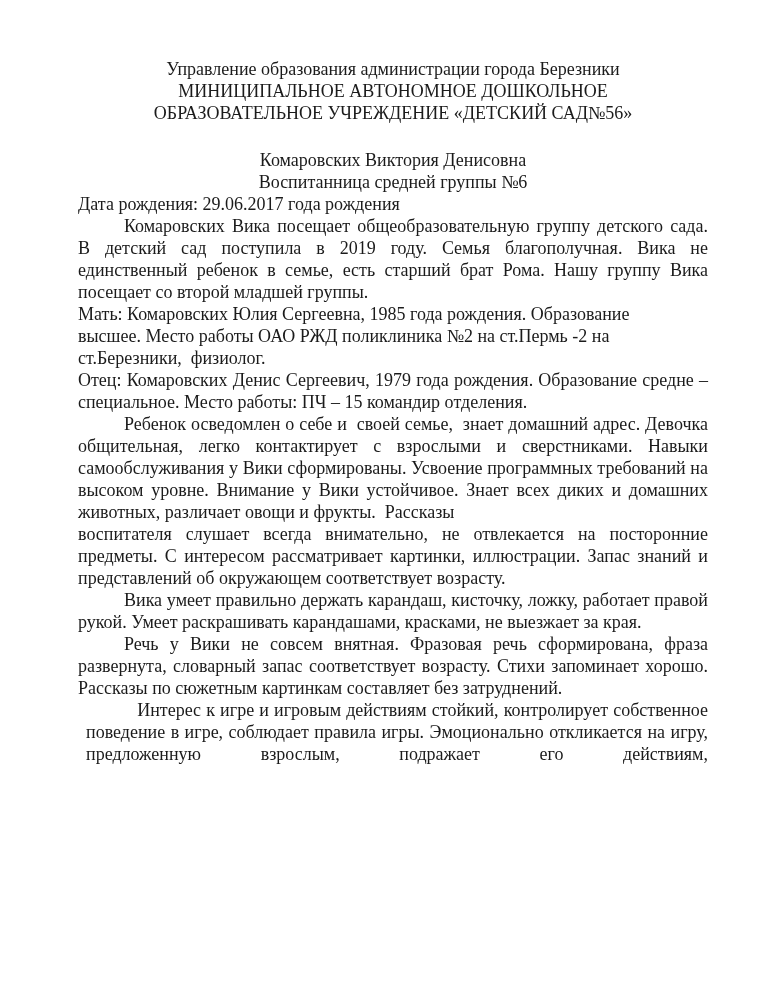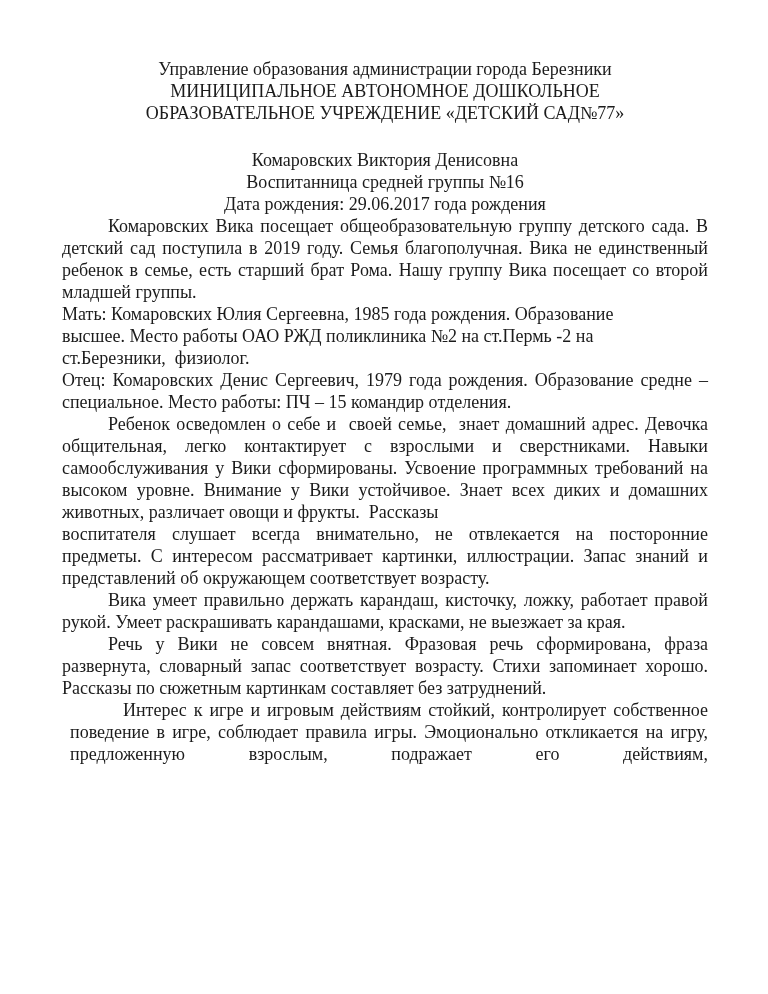--- a/index.html
+++ b/index.html
@@ -6,52 +6,52 @@
     margin: 0;
     padding: 0;
     background: #ffffff;
   }
   .page {
     position: relative;
     box-sizing: border-box;
     width: 768px;
     height: 994px;
     margin: 0;
-    padding: 58px 60px 0 62px;
+    padding: 58px 60px 0 78px;
     background: #ffffff;
     color: #1b1b1b;
     font-family: "Liberation Serif", "DejaVu Serif", serif;
     font-size: 18px;
     line-height: 22px;
     overflow: hidden;
   }
   .line, .para {
     white-space: pre-wrap;
     margin: 0;
   }
   .center { text-align: center; }
-  .right  { text-align: center; }
+  .right  { text-align: left; }
   .para   { text-align: justify; }
   .indent { text-indent: 46px; }
   .cut    { text-align-last: justify; margin-left: 8px; }
   .spacer { height: 25px; }
 </style>
 </head>
 <body>
 
 <div class="page">
 
   <div class="line center">Управление образования администрации города Березники</div>
   <div class="line center">МИНИЦИПАЛЬНОЕ АВТОНОМНОЕ ДОШКОЛЬНОЕ
-ОБРАЗОВАТЕЛЬНОЕ УЧРЕЖДЕНИЕ «ДЕТСКИЙ САД№77»</div>
+ОБРАЗОВАТЕЛЬНОЕ УЧРЕЖДЕНИЕ «ДЕТСКИЙ САД№56»</div>
 
   <div class="spacer"></div>
 
   <div class="line center">Комаровских Виктория Денисовна</div>
-  <div class="line center">Воспитанница средней группы №16</div>
+  <div class="line center">Воспитанница средней группы №6</div>
   <div class="line right">Дата рождения: 29.06.2017 года рождения</div>
 
   <div class="para indent">Комаровских Вика посещает общеобразовательную группу детского сада. В детский сад поступила в 2019 году. Семья благополучная. Вика не единственный ребенок в семье, есть старший брат Рома. Нашу группу Вика посещает со второй младшей группы.</div>
   <div class="para">Мать: Комаровских Юлия Сергеевна, 1985 года рождения. Образование
 высшее. Место работы ОАО РЖД поликлиника №2 на ст.Пермь -2 на
 ст.Березники,  физиолог.</div>
   <div class="para">Отец: Комаровских Денис Сергеевич, 1979 года рождения. Образование средне – специальное. Место работы: ПЧ – 15 командир отделения.</div>
   <div class="para indent">Ребенок осведомлен о себе и  своей семье,  знает домашний адрес. Девочка общительная, легко контактирует с взрослыми и сверстниками. Навыки самообслуживания у Вики сформированы. Усвоение программных требований на высоком уровне. Внимание у Вики устойчивое. Знает всех диких и домашних животных, различает овощи и фрукты.  Рассказы
 воспитателя слушает всегда внимательно, не отвлекается на посторонние предметы. С интересом рассматривает картинки, иллюстрации. Запас знаний и представлений об окружающем соответствует возрасту.</div>
   <div class="para indent">Вика умеет правильно держать карандаш, кисточку, ложку, работает правой рукой. Умеет раскрашивать карандашами, красками, не выезжает за края.</div>

